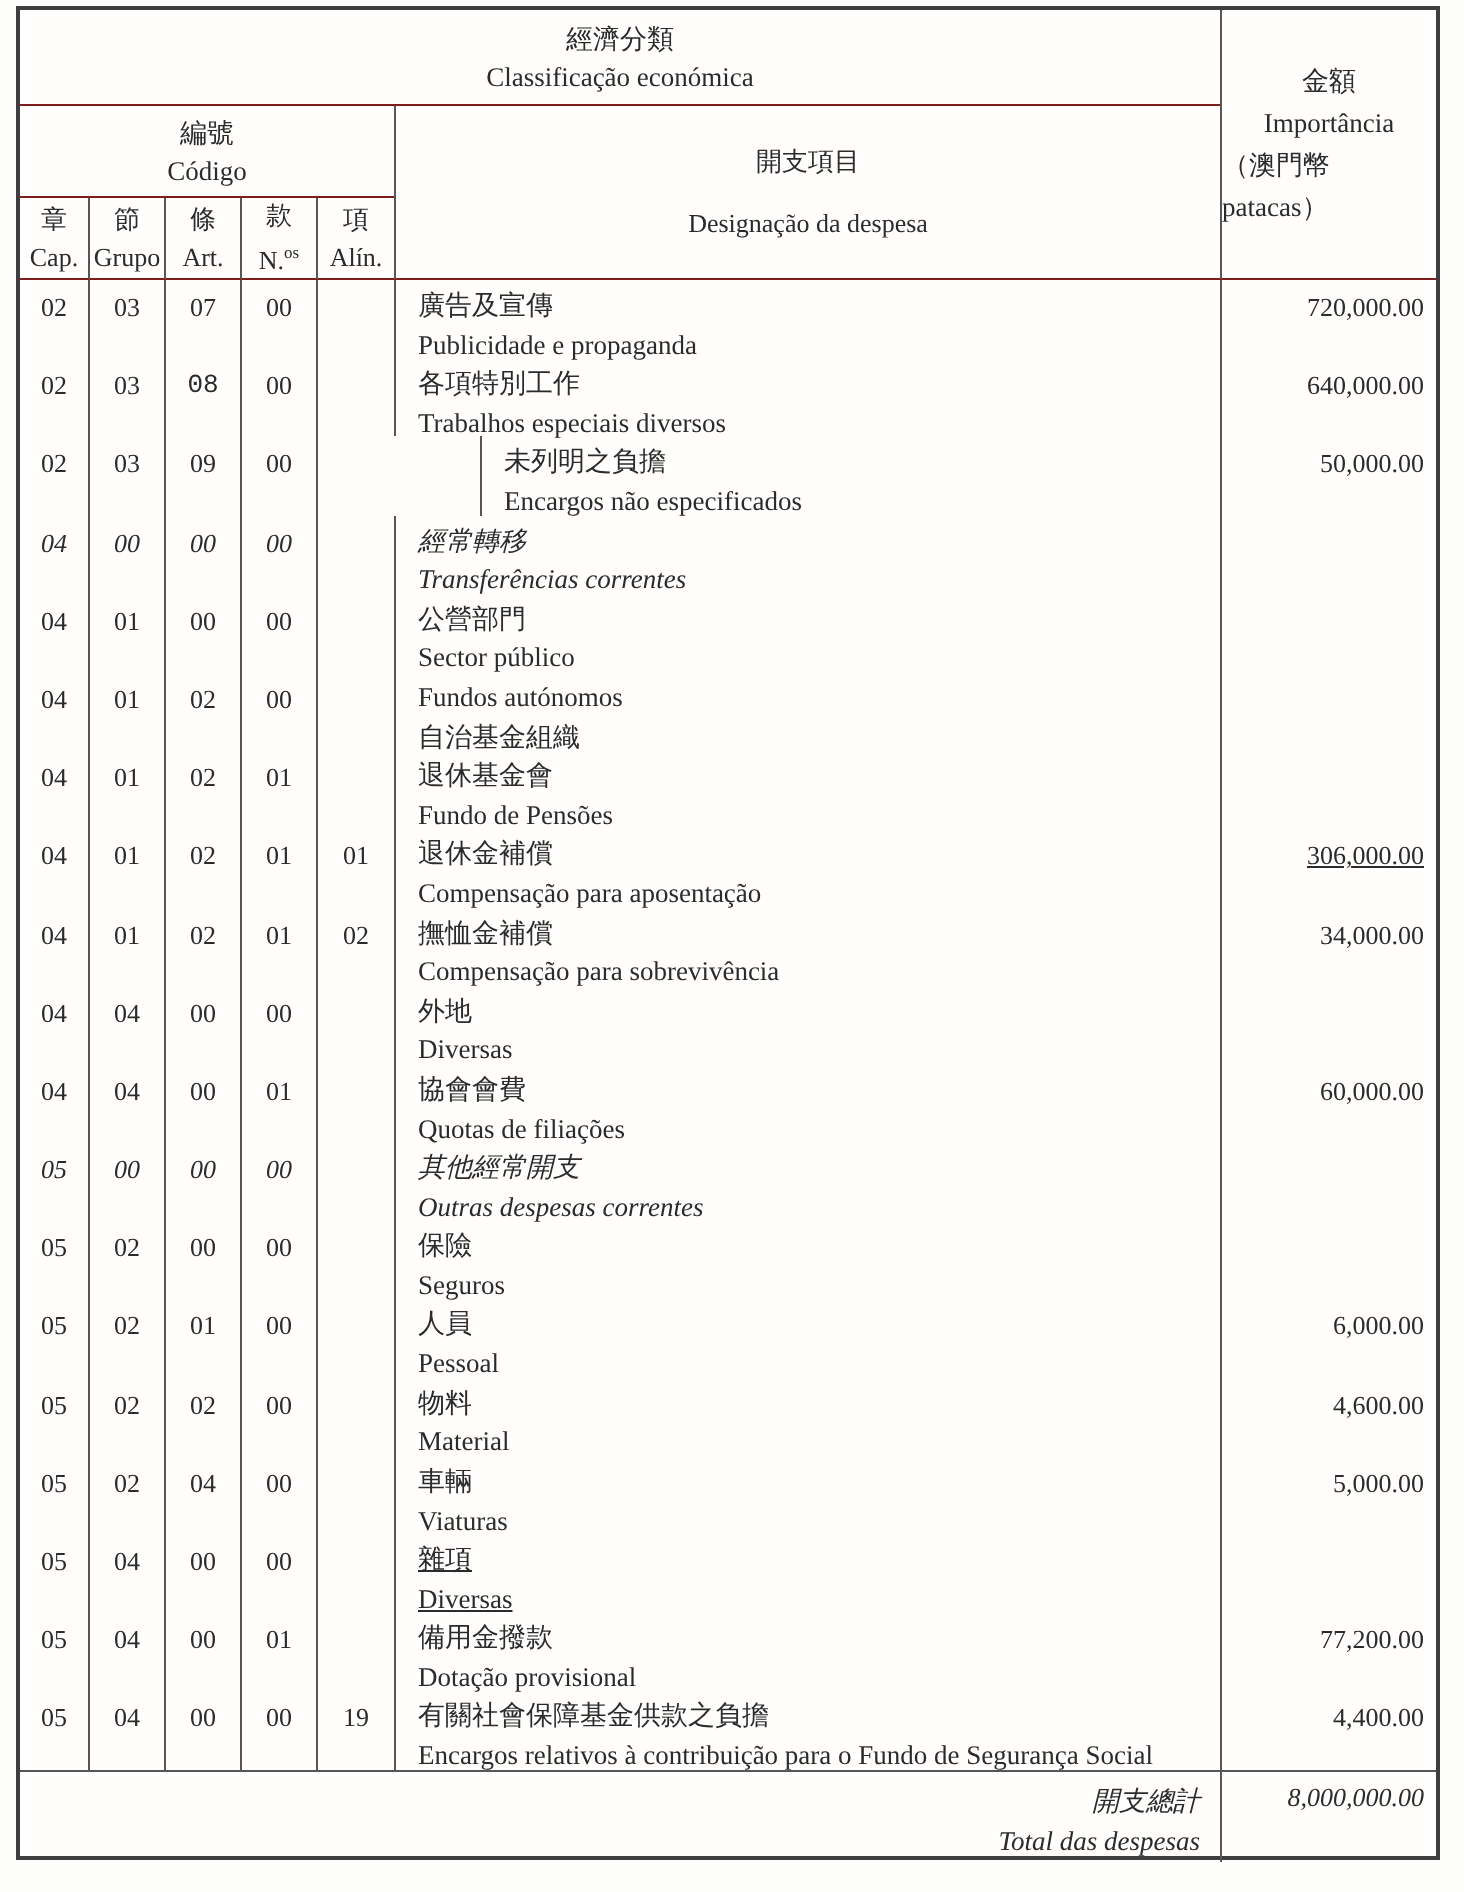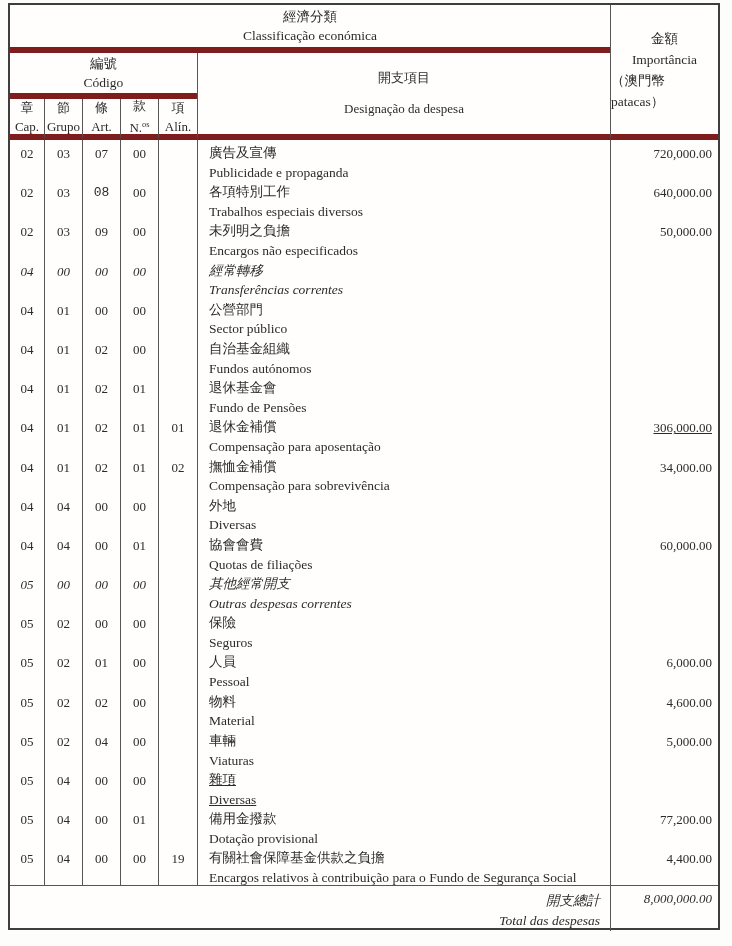--- a/index.html
+++ b/index.html
@@ -12,21 +12,21 @@
   #table-grid{
     position:absolute;left:8px;top:3px;width:712px;height:927px;
     box-sizing:border-box;border:2px solid #3e3e3e;background:#fffefd;
     display:grid;
     grid-template-columns:35px 38px 38px 38px 38px 413px 108px;
     grid-template-rows:48px 46px 41px repeat(19,39.2px) 1fr;
   }
   #table-grid > div{box-sizing:border-box;}
   .bR{border-right:1px solid #565656;}
   .bL{border-left:1px solid #565656;}
-  .bB{border-bottom:6px solid #7f1d1d;}
+  .bB{border-bottom:1px solid #7f1d1d;}
   .bT{border-top:1px solid #565656;}
   
   .h-classif{grid-column:1/7;grid-row:1;display:flex;flex-direction:column;
     justify-content:center;align-items:center;line-height:19px;font-size:13.5px;}
   .h-amount{grid-column:7;grid-row:1/4;display:flex;flex-direction:column;
     justify-content:center;align-items:center;line-height:21px;font-size:13.5px;}
   .h-codigo{grid-column:1/6;grid-row:2;display:flex;flex-direction:column;
     justify-content:center;align-items:center;line-height:19px;font-size:13.5px;}
   .h-desig{grid-column:6;grid-row:2/4;display:flex;flex-direction:column;
     justify-content:center;align-items:center;line-height:20px;font-size:13px;gap:11px;}
@@ -110,21 +110,21 @@
       <div class="desig-cell bL" style="grid-area: 5 / 6;">
         <div>各項特別工作</div>
         <div>Trabalhos especiais diversos</div>
       </div>
       <div class="amount-cell bL" style="grid-area: 5 / 7;">640,000.00</div>
       <div class="code-cell bR" style="grid-area: 6 / 1;">02</div>
       <div class="code-cell bR" style="grid-area: 6 / 2;">03</div>
       <div class="code-cell bR" style="grid-area: 6 / 3;">09</div>
       <div class="code-cell bR" style="grid-area: 6 / 4;">00</div>
       <div class="code-cell" style="grid-area: 6 / 5;"></div>
-      <div class="desig-cell bL" style="grid-area: 6 / 6;">
+      <div class="desig-cell bL" style="grid-area: 6 / 6; margin-left: 43px;">
         <div>未列明之負擔</div>
         <div>Encargos não especificados</div>
       </div>
       <div class="amount-cell bL" style="grid-area: 6 / 7;">50,000.00</div>
       <div class="code-cell bR italic" style="grid-area: 7 / 1;">04</div>
       <div class="code-cell bR italic" style="grid-area: 7 / 2;">00</div>
       <div class="code-cell bR italic" style="grid-area: 7 / 3;">00</div>
       <div class="code-cell bR italic" style="grid-area: 7 / 4;">00</div>
       <div class="code-cell italic" style="grid-area: 7 / 5;"></div>
       <div class="desig-cell bL italic" style="grid-area: 7 / 6;">
@@ -141,22 +141,22 @@
         <div>公營部門</div>
         <div>Sector público</div>
       </div>
       <div class="amount-cell bL" style="grid-area: 8 / 7;"></div>
       <div class="code-cell bR" style="grid-area: 9 / 1;">04</div>
       <div class="code-cell bR" style="grid-area: 9 / 2;">01</div>
       <div class="code-cell bR" style="grid-area: 9 / 3;">02</div>
       <div class="code-cell bR" style="grid-area: 9 / 4;">00</div>
       <div class="code-cell" style="grid-area: 9 / 5;"></div>
       <div class="desig-cell bL" style="grid-area: 9 / 6;">
+        <div>Fundos autónomos</div>
         <div>自治基金組織</div>
-        <div>Fundos autónomos</div>
       </div>
       <div class="amount-cell bL" style="grid-area: 9 / 7;"></div>
       <div class="code-cell bR" style="grid-area: 10 / 1;">04</div>
       <div class="code-cell bR" style="grid-area: 10 / 2;">01</div>
       <div class="code-cell bR" style="grid-area: 10 / 3;">02</div>
       <div class="code-cell bR" style="grid-area: 10 / 4;">01</div>
       <div class="code-cell" style="grid-area: 10 / 5;"></div>
       <div class="desig-cell bL" style="grid-area: 10 / 6;">
         <div>退休基金會</div>
         <div>Fundo de Pensões</div>

